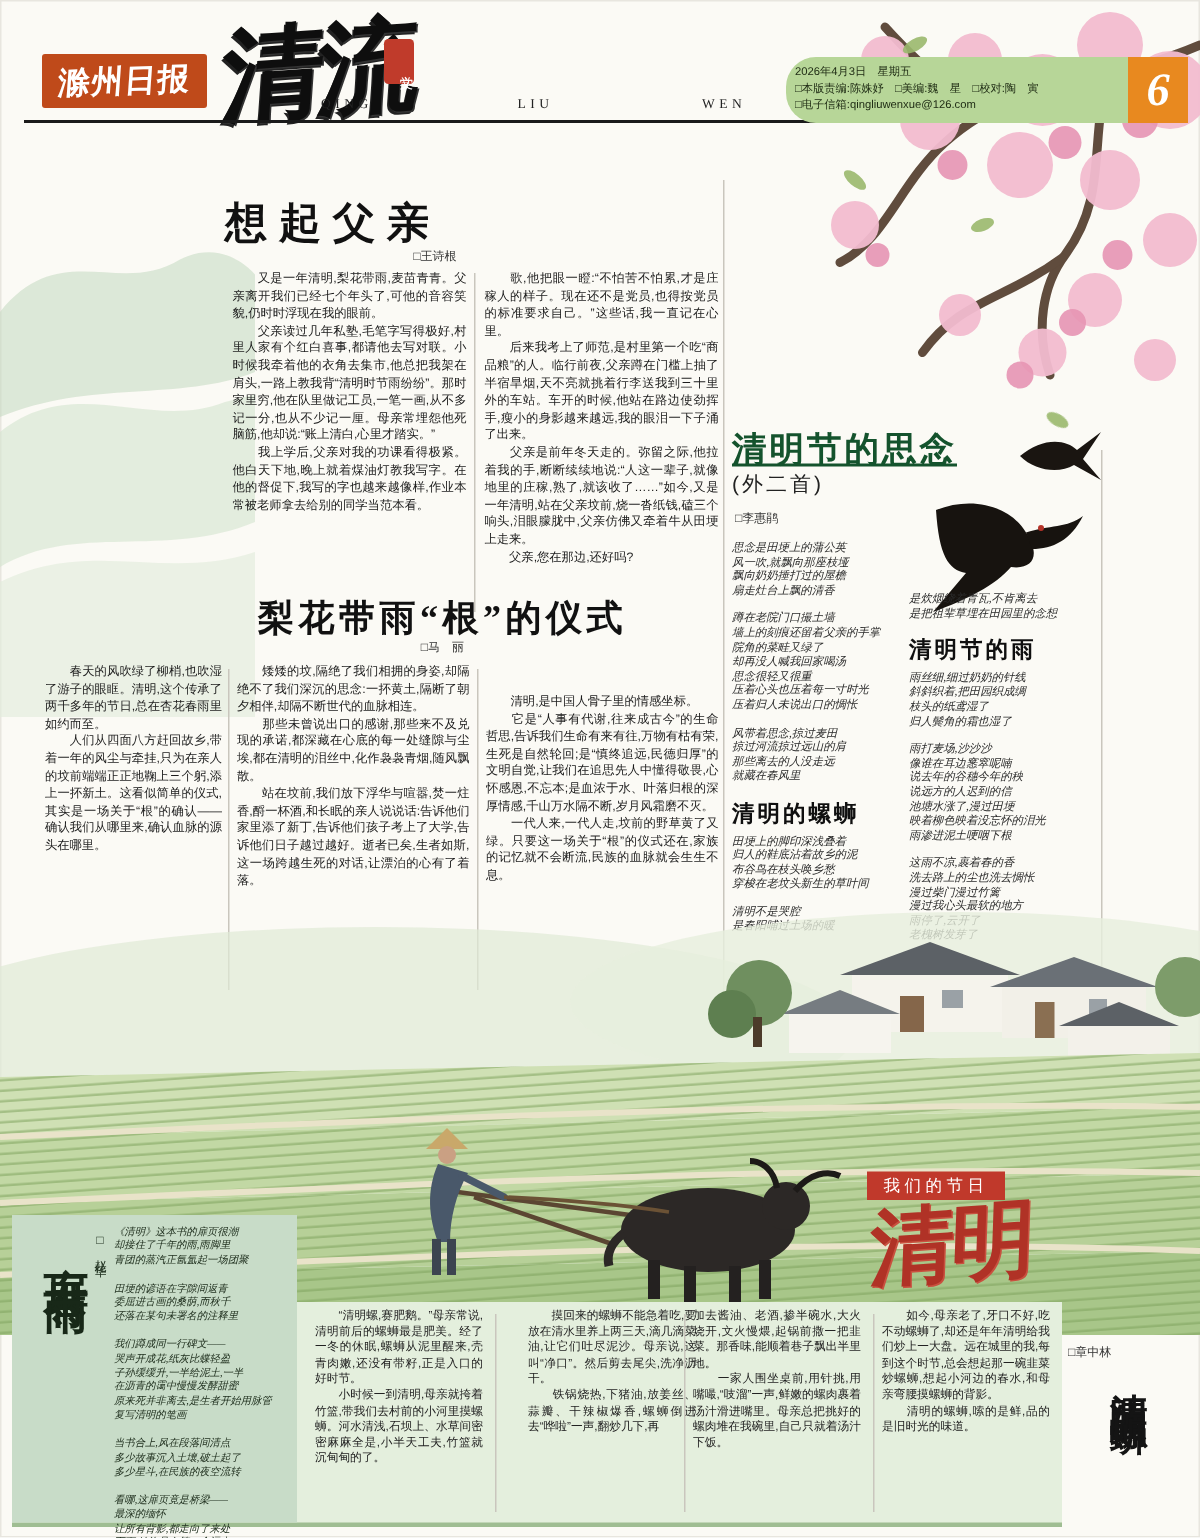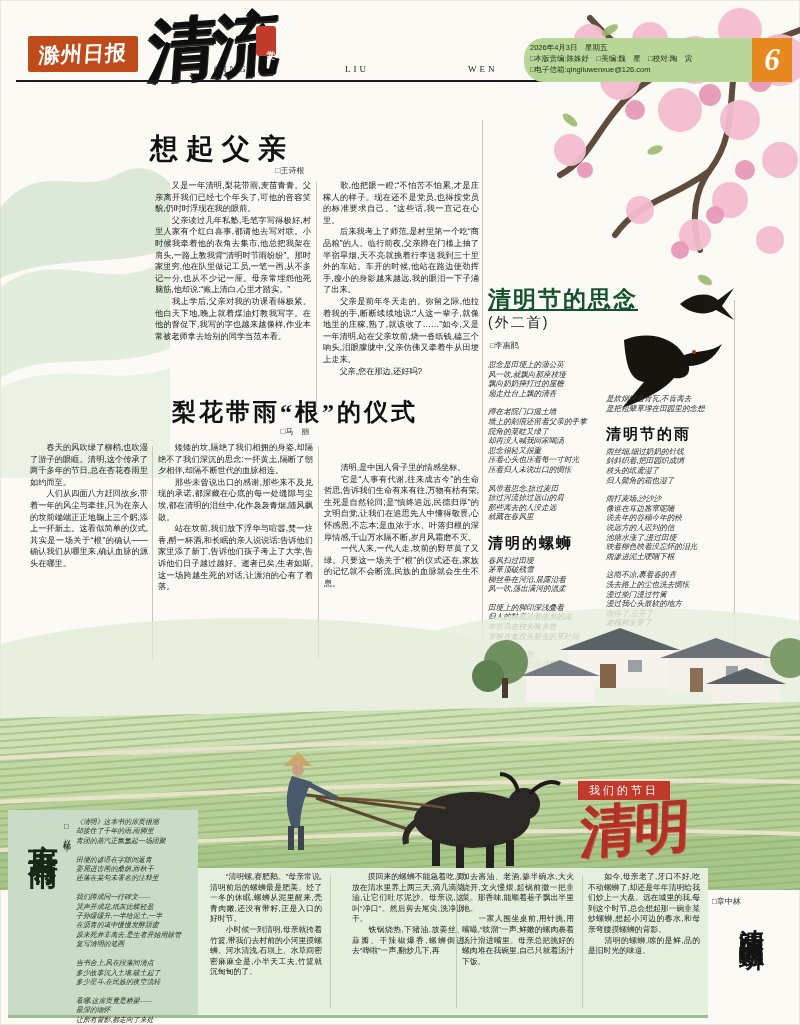--- a/index.html
+++ b/index.html
@@ -175,24 +175,20 @@
 院角的菜畦又绿了
 却再没人喊我回家喝汤
 思念很轻又很重
 压着心头也压着每一寸时光
 压着归人未说出口的惆怅</div>
     <div class="st pre">风带着思念,掠过麦田
 掠过河流掠过远山的肩
 那些离去的人没走远
 就藏在春风里</div>
     <div class="poem-h">清明的螺蛳</div>
-    <div class="st pre">春风扫过田埂
-茅草顶破残雪
-柳丝垂在河沿,晨露沿着
-风一吹,荡出满河的温柔</div>
     <div class="st pre">田埂上的脚印深浅叠着
 归人的鞋底沾着故乡的泥
 布谷鸟在枝头唤乡愁
 穿梭在老坟头新生的草叶间</div>
     <div class="st pre">清明不是哭腔
 是春阳哺过土场的暖</div>
   </div>
 
   <svg class="abs" style="left:614px;top:330px;width:110px;height:80px;" viewBox="0 0 110 80">
     <path d="M10,10 C35,0 60,8 70,25 C80,40 75,50 60,48 C50,60 30,70 8,78 L30,52 C18,50 12,40 10,10 Z" fill="#17130f"></path>

